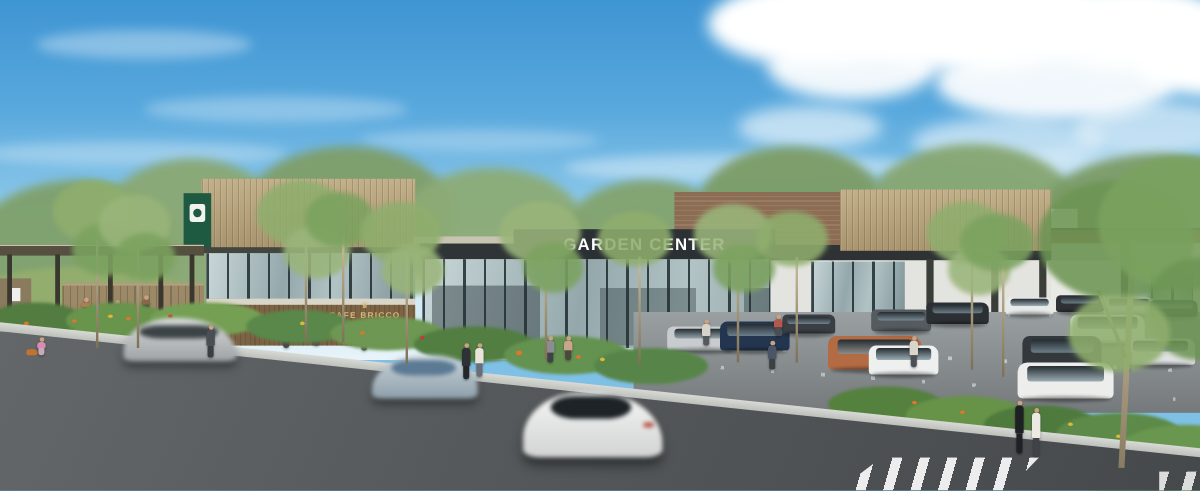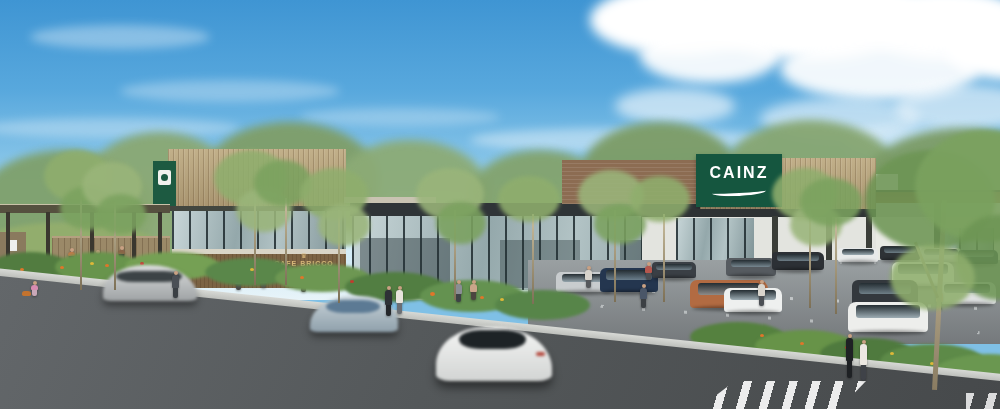--- a/index.html
+++ b/index.html
@@ -102,41 +102,40 @@
   <div class="a" style="left:6px;top:212px;width:4px;height:66px;background:#3a372f;"></div>
   <div class="a" style="left:46px;top:212px;width:4px;height:64px;background:#3a372f;"></div>
   <div class="a" style="left:90px;top:212px;width:4px;height:62px;background:#3a372f;"></div>
   <div class="a" style="left:132px;top:212px;width:4px;height:60px;background:#3a372f;"></div>
   <div class="a" style="left:158px;top:212px;width:4px;height:60px;background:#3a372f;"></div>
 
   <div class="a" style="left:344px;top:197px;width:92px;height:6px;background:#c9c3b2;"></div>
   <div class="a" style="left:350px;top:203px;width:526px;height:13px;background:#2f3437;"></div>
   <div class="a" style="left:562px;top:160px;width:142px;height:44px;
        background:repeating-linear-gradient(0deg,rgba(255,255,255,.1) 0 1px,transparent 1px 4px),#8c6c52;"></div>
+  <div class="a" style="left:428px;top:191px;width:218px;height:25px;background:#2b3034;">
+    <div class="sign-text" style="font-size:14px;line-height:25px;letter-spacing:1px;">GARDEN CENTER</div>
+  </div>
   <div class="a glass" style="left:352px;top:216px;width:352px;height:74px;"></div>
   <div class="a" style="left:360px;top:238px;width:90px;height:50px;background:rgba(38,52,56,.45);"></div>
   <div class="a" style="left:500px;top:240px;width:80px;height:48px;background:rgba(38,52,56,.38);"></div>
   <div class="a" style="left:620px;top:240px;width:70px;height:48px;background:rgba(38,52,56,.4);"></div>
 
   <div class="a" style="left:846px;top:174px;width:52px;height:18px;background:#eceee9;border-bottom:2px solid #aeb0aa;"></div>
   <div class="a" style="left:852px;top:160px;width:2px;height:14px;background:#cfd2cc;"></div>
   <div class="a" style="left:780px;top:190px;width:220px;height:13px;
        background:linear-gradient(#7b5338,#9a6a45);border-top:2px solid #3a332c;"></div>
   <div class="a" style="left:780px;top:203px;width:220px;height:64px;background:#e9eae4;"></div>
   <div class="a" style="left:780px;top:203px;width:220px;height:14px;background:#c9cbc3;"></div>
   <div class="a" style="left:800px;top:203px;width:7px;height:64px;background:#43463f;border-top:6px solid #7b5338;"></div>
   <div class="a" style="left:868px;top:203px;width:7px;height:64px;background:#43463f;border-top:6px solid #7b5338;"></div>
   <div class="a" style="left:934px;top:203px;width:7px;height:64px;background:#43463f;border-top:6px solid #7b5338;"></div>
   <div class="a glass" style="left:942px;top:228px;width:52px;height:38px;"></div>
 
   <div class="a wood" style="left:700px;top:158px;width:176px;height:53px;"></div>
-  <div class="a" style="left:696px;top:154px;width:86px;height:53px;background:#15563f;box-shadow:0 2px 4px rgba(0,0,0,.25);">
-    <div class="sign-text" style="font-size:16px;letter-spacing:2px;margin-top:10px;">CAINZ</div>
-    <div style="width:54px;height:5px;margin:6px auto 0;border-bottom:3px solid #fff;border-radius:50%;transform:rotate(-3deg);"></div>
-  </div>
   <div class="a" style="left:642px;top:209px;width:234px;height:8px;background:#2e3234;"></div>
   <div class="a" style="left:642px;top:217px;width:234px;height:50px;background:#e3e4df;"></div>
   <div class="a glass" style="left:676px;top:218px;width:78px;height:48px;"></div>
   <div class="a" style="left:772px;top:216px;width:6px;height:50px;background:#3a3d38;"></div>
   <div class="a" style="left:826px;top:216px;width:6px;height:50px;background:#3a3d38;"></div>
   <div class="a" style="left:866px;top:216px;width:6px;height:50px;background:#3a3d38;"></div>
 
   <div class="a" style="left:528px;top:260px;width:472px;height:84px;
        background:linear-gradient(#9aa0a2,#75797c);"></div>
   <div class="a" style="left:560px;top:296px;width:420px;height:3px;opacity:.8;transform:rotate(3deg);

